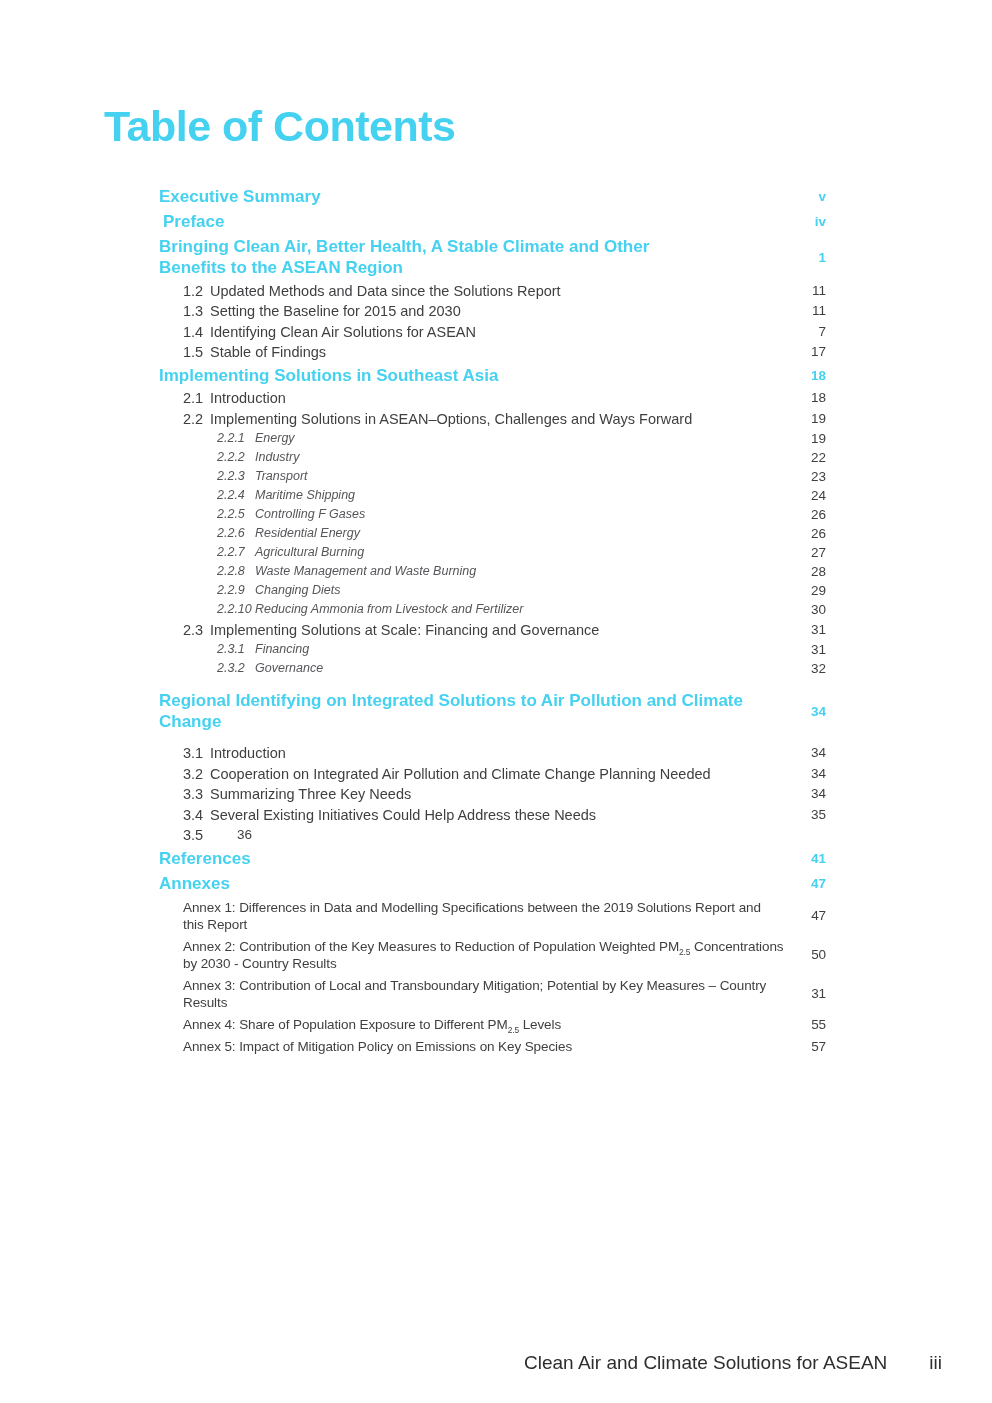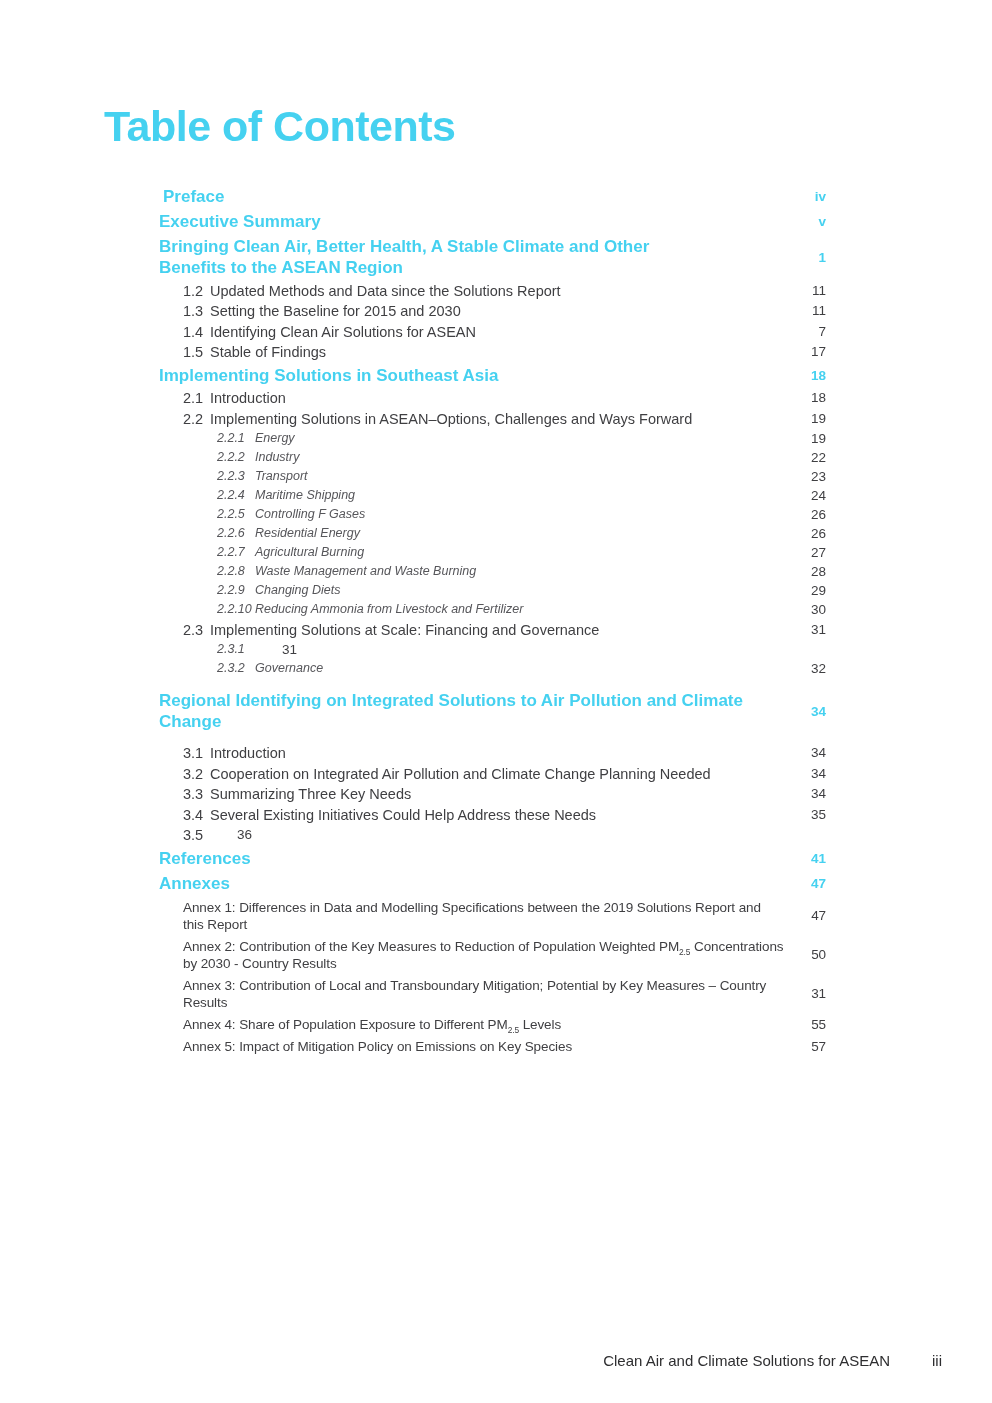--- a/index.html
+++ b/index.html
@@ -102,39 +102,39 @@
     font-size: 0.62em;
     line-height: 0;
   }
   .footer {
     position: absolute;
     top: 1352px;
     right: 50px;
     display: flex;
     align-items: baseline;
     gap: 42px;
-    font-size: 15px;
+    font-size: 19px;
     color: var(--footer);
   }
 </style>
 </head>
 <body>
 
 <div class="page">
   <h1 class="doc-title">Table of Contents</h1>
   <div class="toc">
+      <div class="row part">
+        <span class="label">Executive Summary</span>
+        <span class="page-num">v</span>
+      </div>
       <div class="row part extra-indent">
         <span class="label">Preface</span>
         <span class="page-num">iv</span>
       </div>
       <div class="row part">
-        <span class="label">Executive Summary</span>
-        <span class="page-num">v</span>
-      </div>
-      <div class="row part">
         <span class="label">Bringing Clean Air, Better Health, A Stable Climate and Other
 Benefits to the ASEAN Region</span>
         <span class="page-num">1</span>
       </div>
       <div class="row section">
         <span class="num">1.2</span>
         <span class="label">Updated Methods and Data since the Solutions Report</span>
         <span class="page-num">11</span>
       </div>
       <div class="row section">
@@ -216,20 +216,21 @@
         <span class="label">Reducing Ammonia from Livestock and Fertilizer</span>
         <span class="page-num">30</span>
       </div>
       <div class="row section">
         <span class="num">2.3</span>
         <span class="label">Implementing Solutions at Scale: Financing and Governance</span>
         <span class="page-num">31</span>
       </div>
       <div class="row subsection">
         <span class="num">2.3.1</span>
+        <span class="label">Financing</span>
         <span class="page-num">31</span>
       </div>
       <div class="row subsection">
         <span class="num">2.3.2</span>
         <span class="label">Governance</span>
         <span class="page-num">32</span>
       </div>
       <div class="row part spacious">
         <span class="label">Regional Identifying on Integrated Solutions to Air Pollution and Climate Change</span>
         <span class="page-num">34</span>

